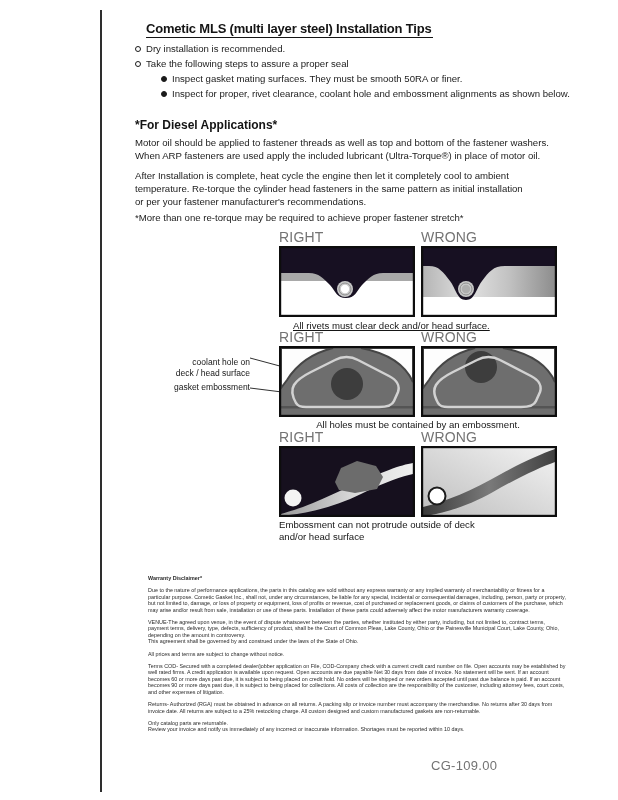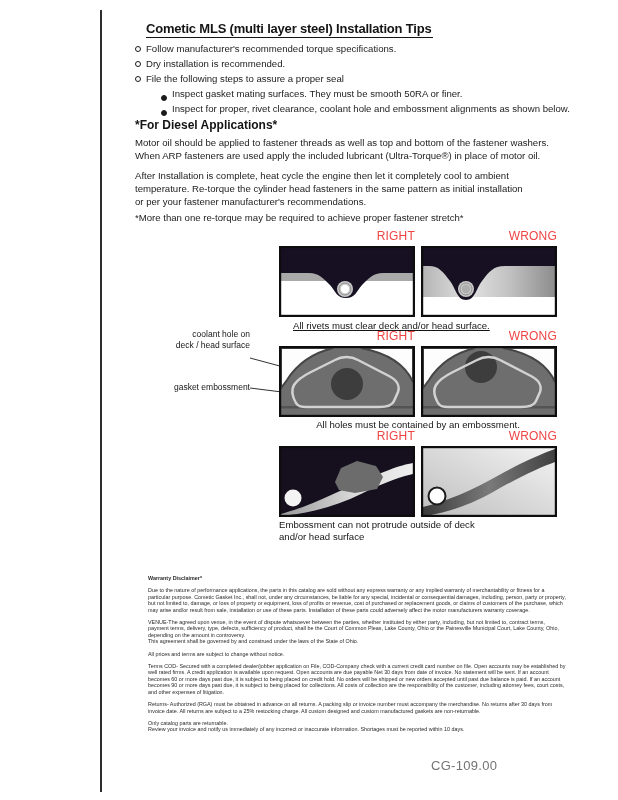--- a/index.html
+++ b/index.html
@@ -5,32 +5,32 @@
   html,body{margin:0;padding:0;background:#fff;}
   .page{position:relative;width:618px;height:800px;background:#ffffff;overflow:hidden;
         font-family:"Liberation Sans","DejaVu Sans",sans-serif;color:#1c1c1c;margin-left:43px;}
   .edge-line{position:absolute;left:57px;top:10px;width:1.5px;height:782px;background:#2e2e2e;}
 
   .title{position:absolute;left:103px;top:21px;font-size:13px;font-weight:bold;letter-spacing:-0.2px;
          color:#141414;border-bottom:1.6px solid #141414;padding:0 2px 1px 0;display:inline-block;}
 
   .tips{position:absolute;left:92px;top:41px;width:470px;font-size:9.6px;line-height:15px;}
   .tip-row{display:flex;align-items:flex-start;}
-  .tip-row.sub{margin-left:26px;align-items:flex-end;}
+  .tip-row.sub{margin-left:26px;}
   .marker{flex:0 0 auto;margin:5px 5px 0 0;width:4px;height:4px;border-radius:50%;}
   .marker.hollow{border:1px solid #1b1b1b;}
   .marker.filled{background:#1b1b1b;border:1px solid #1b1b1b;}
 
   .diesel-heading{position:absolute;left:92px;top:118px;font-size:12px;font-weight:bold;color:#141414;}
   .body-text{position:absolute;left:92px;width:465px;font-size:9.6px;line-height:13px;white-space:pre-line;}
   .p1{top:136px;}
   .p2{top:169px;}
   .note{top:211px;}
 
-  .col-header{position:absolute;width:136px;text-align:right;font-size:12px;color:#ef4444;letter-spacing:0.2px;}
+  .col-header{position:absolute;width:136px;text-align:left;font-size:14px;color:#737373;letter-spacing:0.2px;}
   .panel{position:absolute;width:136px;height:71px;display:block;}
   .caption{position:absolute;font-size:9.6px;color:#161616;white-space:pre-line;line-height:12px;}
 
   .diagram-label{position:absolute;left:115px;width:92px;text-align:right;font-size:8.5px;
                  line-height:11px;color:#161616;white-space:pre-line;}
   .leader-overlay{position:absolute;left:205px;top:345px;width:100px;height:60px;}
 
   .disclaimer{position:absolute;left:105px;top:575px;width:418px;font-size:5.4px;
               line-height:6.4px;color:#2b2b2b;}
   .disclaimer .dheading{font-weight:bold;margin:0 0 6px 0;}
@@ -42,29 +42,25 @@
 <body>
 
 <div class="page">
   <div class="edge-line"></div>
 
   <div class="title">Cometic MLS (multi layer steel) Installation Tips</div>
 
   <div class="tips">
     <div class="tip-row">
       <span class="marker hollow"></span>
-      <span>Follow manufacturer's recommended torque specifications.</span>
-    </div>
-    <div class="tip-row">
-      <span class="marker hollow"></span>
       <span>Dry installation is recommended.</span>
     </div>
     <div class="tip-row">
       <span class="marker hollow"></span>
-      <span>File the following steps to assure a proper seal</span>
+      <span>Take the following steps to assure a proper seal</span>
     </div>
     <div class="tip-row sub">
       <span class="marker filled"></span>
       <span>Inspect gasket mating surfaces.  They must be smooth 50RA or finer.</span>
     </div>
     <div class="tip-row sub">
       <span class="marker filled"></span>
       <span>Inspect for proper, rivet clearance, coolant hole and embossment alignments as shown below.</span>
     </div>
   </div>
@@ -107,21 +103,21 @@
     <circle cx="45" cy="43" r="6" fill="none" stroke="#8f8f8f" stroke-width="1"></circle>
     <circle cx="45" cy="43" r="4.2" fill="#aeaeae"></circle>
     <rect x="1" y="1" width="134" height="69" fill="none" stroke="#0d0d0d" stroke-width="2.4"></rect>
   </svg>
 
   <div class="caption" style="left:250px;top:320px;text-decoration:underline;">All rivets must clear deck and/or head surface.</div>
 
   <div class="col-header" style="left:236px;top:329px;">RIGHT</div>
   <div class="col-header" style="left:378px;top:329px;">WRONG</div>
 
-  <div class="diagram-label" style="top:329px;">coolant hole on
+  <div class="diagram-label" style="top:357px;">coolant hole on
 deck / head surface</div>
   <div class="diagram-label" style="top:382px;">gasket embossment</div>
 
   <svg class="leader-overlay" viewBox="0 0 100 60">
     <line x1="2" y1="13" x2="95" y2="38" stroke="#1a1a1a" stroke-width="0.9"></line>
     <line x1="2" y1="43" x2="58" y2="50" stroke="#1a1a1a" stroke-width="0.9"></line>
   </svg>
 
   <svg class="panel" style="left:236px;top:346px;" viewBox="0 0 136 71">
     <rect x="0" y="0" width="136" height="71" fill="#6e6e6e"></rect>

